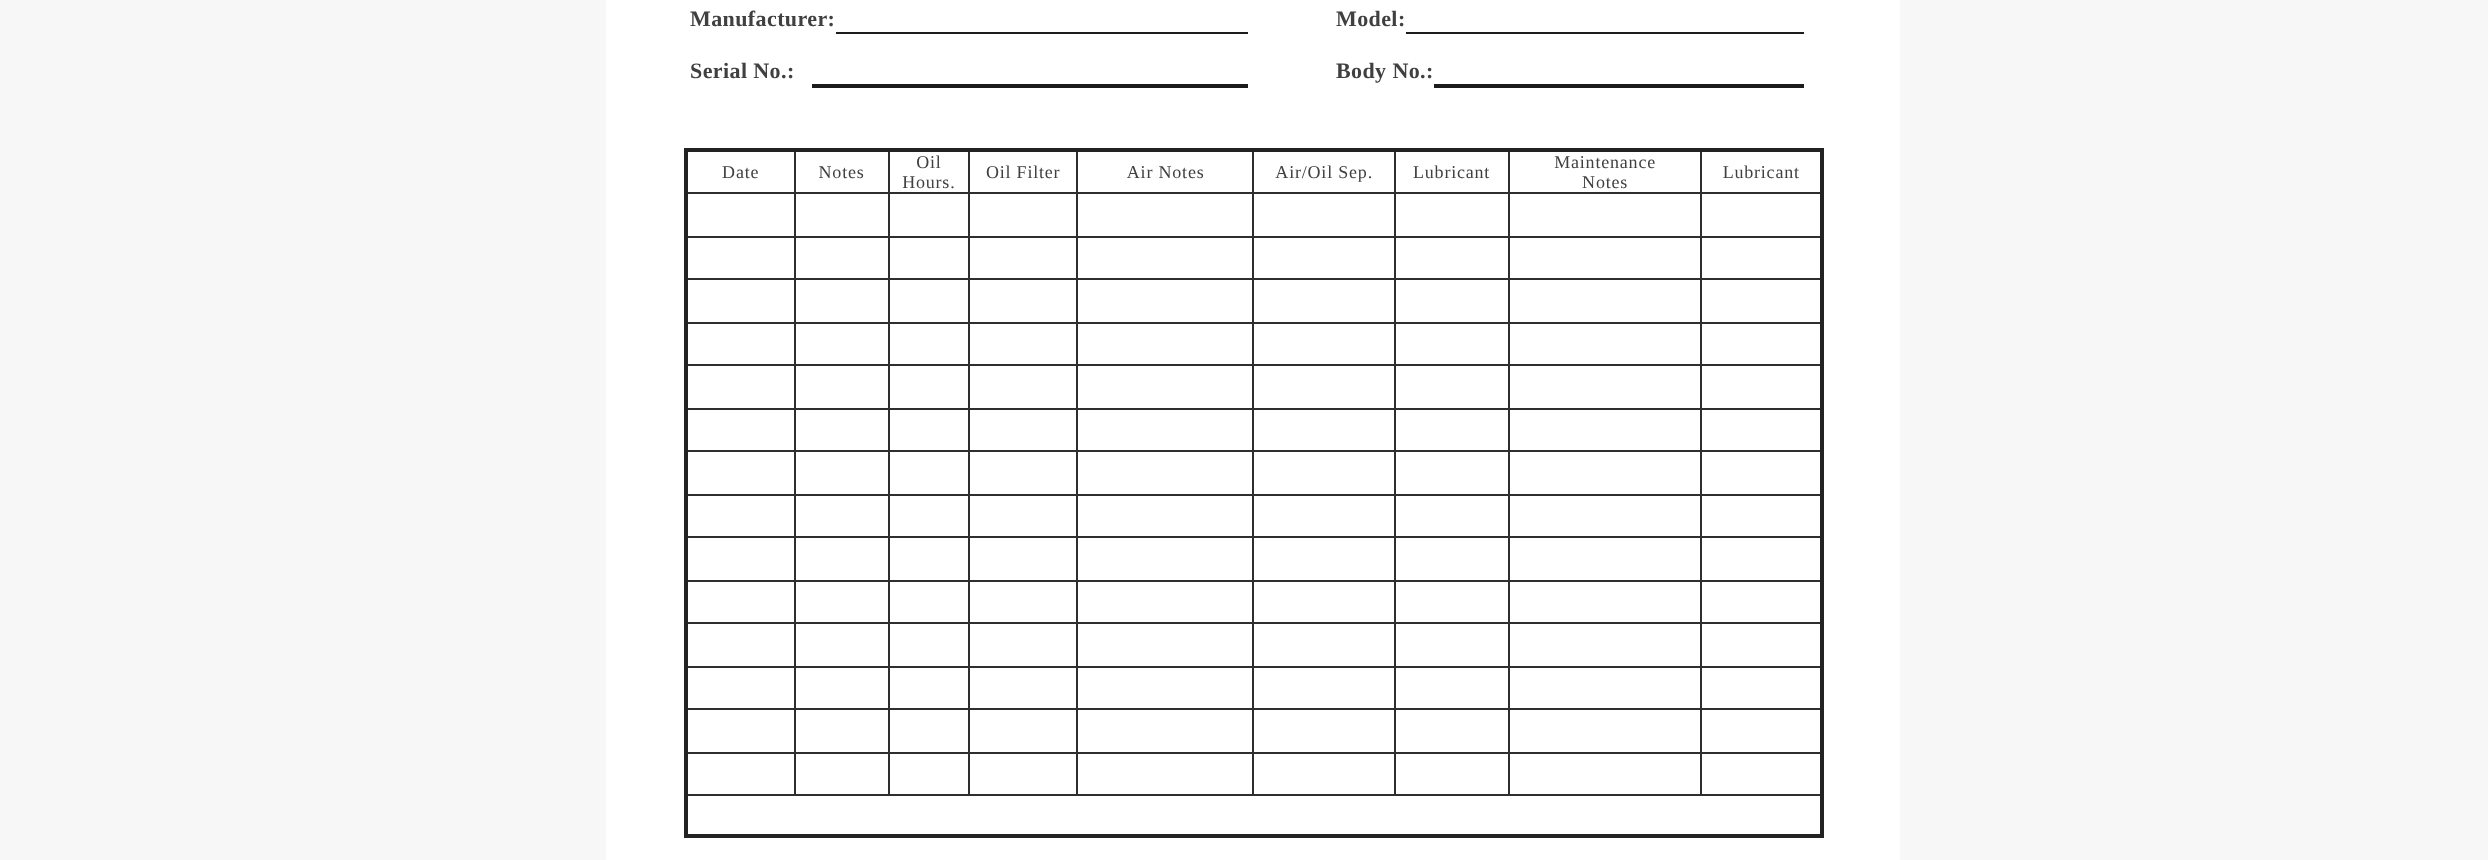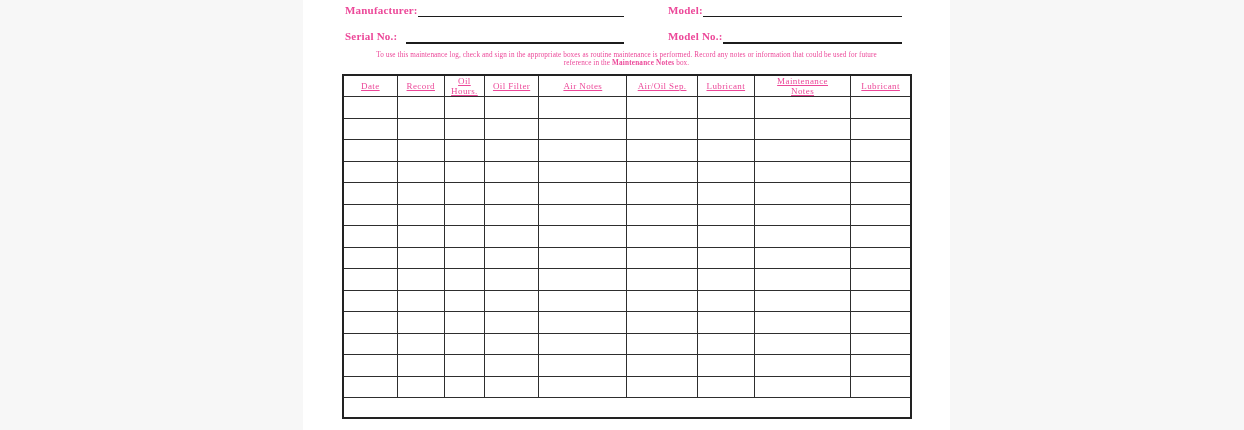--- a/index.html
+++ b/index.html
@@ -14,21 +14,21 @@
     font-family: "Liberation Serif", serif;
     position: relative;
   }
   .page {
     position: absolute;
     left: 303px;
     top: 0;
     width: 647px;
     height: 430px;
     background: #ffffff;
-    color: #ec4899;
+    color: #404040;
   }
   .field {
     position: absolute;
     display: flex;
     align-items: flex-end;
   }
   .f-row1 { top: 3px; }
   .f-row2 { top: 29px; align-items: center; }
   .f-left  { left: 42px;  width: 279px; }
   .f-right { left: 365px; width: 234px; }
@@ -73,21 +73,20 @@
     padding: 0;
   }
   .log-table th {
     font-weight: normal;
     font-size: 9px;
     line-height: 10px;
     height: 20px;
     letter-spacing: 0.4px;
     text-align: center;
     vertical-align: middle;
-    text-decoration: underline;
   }
   .log-table th.th-notes { padding: 0 12px; }
   .log-table tbody td { height: 20.5px; }
   .log-table tfoot td { height: 19px; }
 </style>
 </head>
 <body>
 
 <div class="page">
 
@@ -97,42 +96,41 @@
   </div>
   <div class="field f-row1 f-right">
     <span class="flabel">Model:</span>
     <span class="blank"></span>
   </div>
   <div class="field f-row2 f-left">
     <span class="flabel">Serial No.:</span>
     <span class="blank thick gap"></span>
   </div>
   <div class="field f-row2 f-right">
-    <span class="flabel">Model No.:</span>
+    <span class="flabel">Body No.:</span>
     <span class="blank thick"></span>
   </div>
 
-  <p class="instruction"><span>To use this maintenance log, check and sign in the appropriate boxes as routine maintenance is performed. Record any notes or information that could be used for future reference in the </span><b>Maintenance Notes</b><span> box.</span></p>
 
   <table class="log-table">
     <colgroup>
       <col style="width:54px">
         <col style="width:47px">
         <col style="width:40px">
       <col style="width:54px">
         <col style="width:88px">
         <col style="width:70px">
       <col style="width:57px">
         <col style="width:96px">
         <col style="width:60px">
     </colgroup>
     <thead>
       <tr>
         <th>Date</th>
-        <th>Record</th>
+        <th>Notes</th>
         <th>Oil Hours.</th>
         <th>Oil Filter</th>
         <th>Air Notes</th>
         <th>Air/Oil Sep.</th>
         <th>Lubricant</th>
         <th class="th-notes">Maintenance Notes</th>
         <th>Lubricant</th>
       </tr>
     </thead>
     <tbody>

